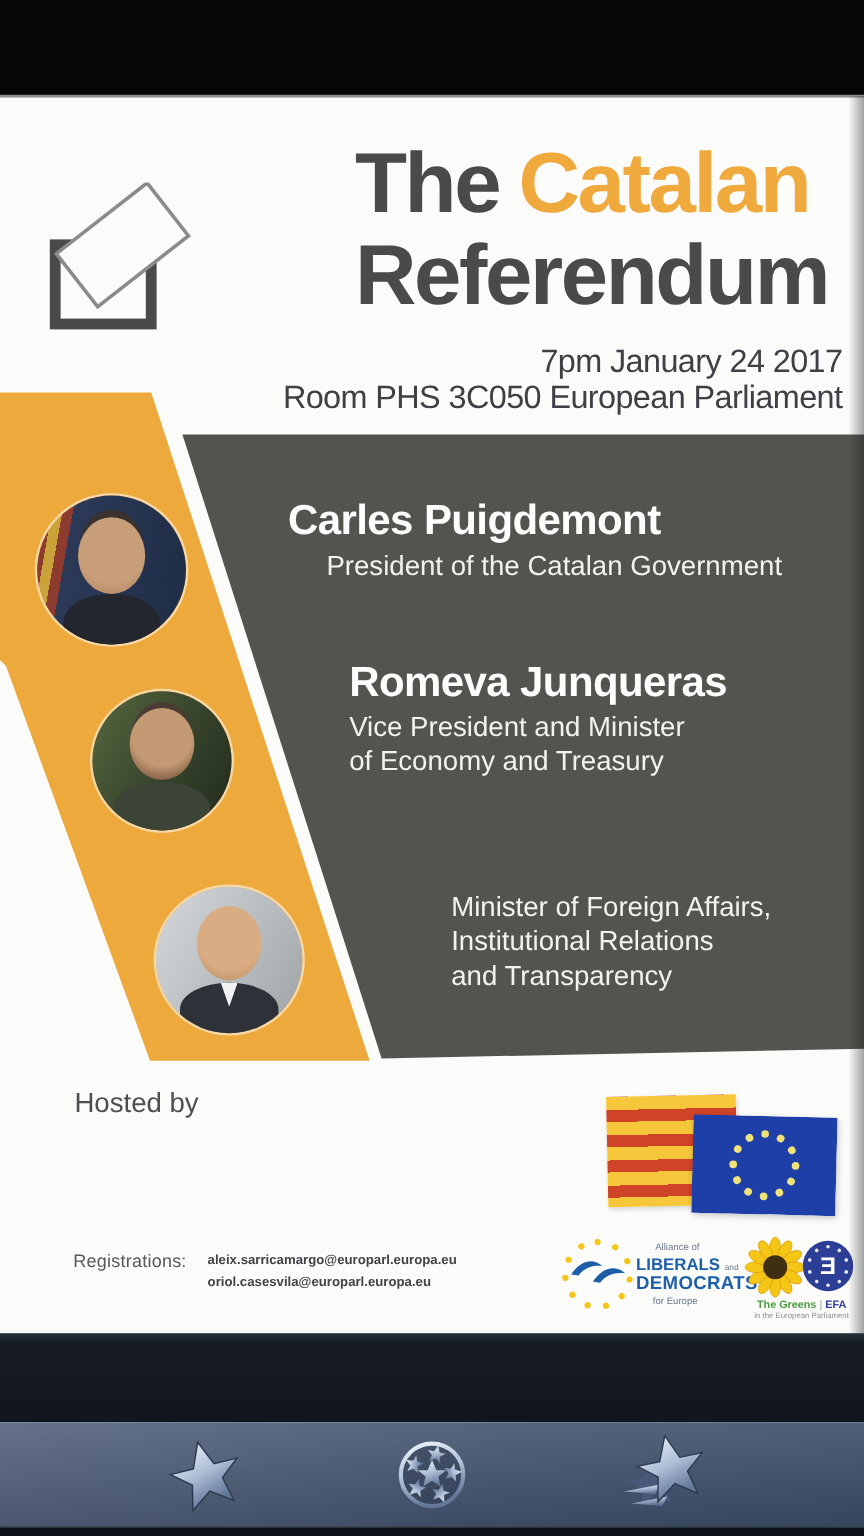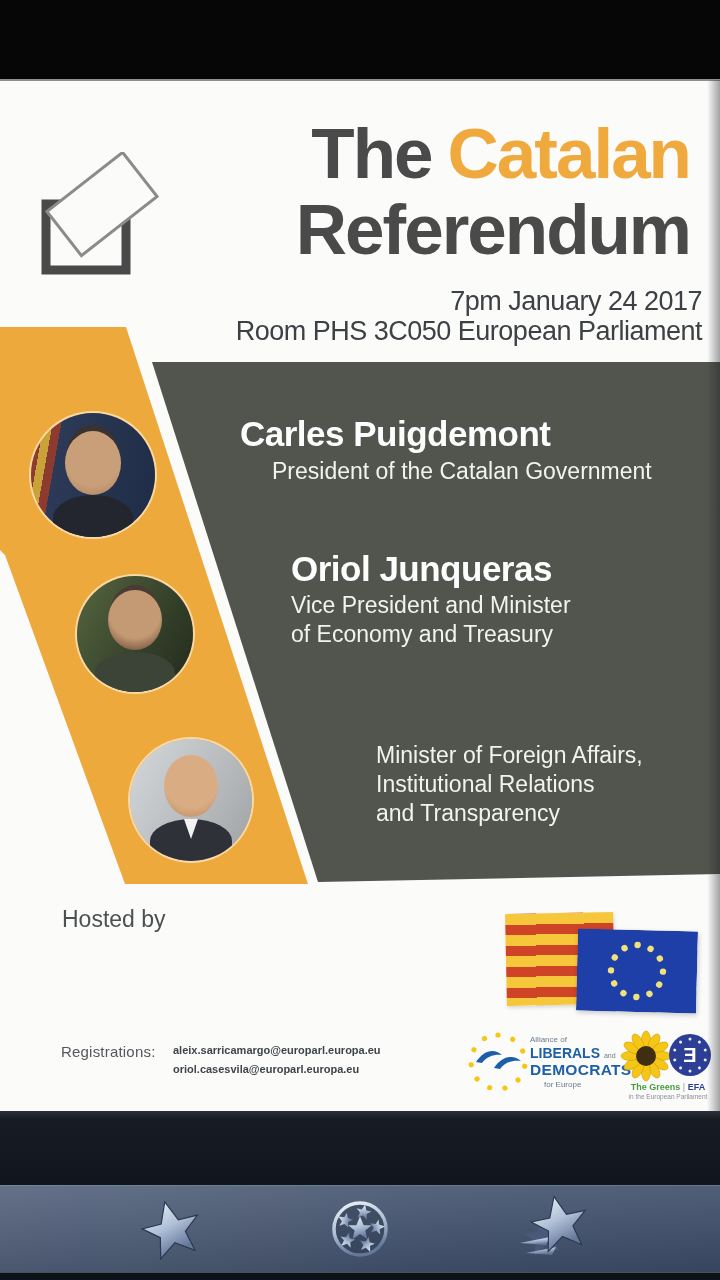--- a/index.html
+++ b/index.html
@@ -10,21 +10,21 @@
   
   #top-bar{left:0;top:0;width:720px;height:79px;background:#060606;border-bottom:2px solid #8d8f8f;}
 
   
   #shapes{left:0;top:0;}
 
   
   #ballot{left:36px;top:152px;}
 
   
-  #title{right:30px;top:116px;text-align:right;font-weight:bold;
+  #title{right:30px;top:116px;text-align:left;font-weight:bold;
     font-size:71px;line-height:76px;letter-spacing:-2px;color:#4a4a4a;}
   #title .t-dark{margin-right:16px;}
   #title .t-accent{color:#efa93c;}
 
   
   #event-info{right:18px;top:286px;text-align:right;color:#3d4145;
     font-size:27px;line-height:30px;letter-spacing:-0.5px;}
 
   
   .photo{border-radius:50%;overflow:hidden;box-shadow:0 0 0 2px rgba(255,255,255,.55);}
@@ -62,21 +62,21 @@
   
   #flag-cat{left:506px;top:913px;width:108px;height:92px;transform:rotate(-1.2deg);
     background:repeating-linear-gradient(180deg,#f6c73b 0 11px,#cf4327 11px 21px);
     box-shadow:1px 2px 4px rgba(0,0,0,.15);}
   #flag-eu{left:577px;top:930px;width:120px;height:82px;transform:rotate(1.4deg);
     box-shadow:1px 2px 5px rgba(0,0,0,.2);}
 
   
   #alde{left:468px;top:1028px;width:160px;height:72px;}
   #alde-text{left:62px;top:8px;color:#1d5fa9;line-height:1;}
-  #alde-l1{font-size:8px;color:#6b7b8c;}
+  #alde-l1{font-size:8px;color:#6b7b8c;margin-left:16px;}
   #alde-l2{font-size:14px;font-weight:bold;margin-top:2px;}
   #alde-l2 small{font-size:7px;color:#6b7b8c;font-weight:normal;}
   #alde-l3{font-size:15.5px;font-weight:bold;margin-top:2px;letter-spacing:0.3px;}
   #alde-l4{font-size:8px;color:#6b7b8c;margin-top:3px;margin-left:14px;}
   #greens{left:618px;top:1030px;width:100px;height:70px;text-align:center;}
   #greens-text{position:absolute;left:-8px;top:52px;width:116px;font-size:9px;font-weight:bold;}
   #greens-text .g{color:#4a9b3f;} #greens-text .d{color:#9aa0a6;font-weight:normal;} #greens-text .e{color:#2c3e96;margin-top:48px;}
   #greens-sub{position:absolute;left:-8px;top:63px;width:116px;font-size:6.5px;color:#8a8f96;}
 
   
@@ -135,21 +135,21 @@
   <div class="abs photo" id="photo3">
     <div class="head"></div>
     <div class="body"></div>
   </div>
 
   <div class="abs sp-name" id="sp1-name">Carles Puigdemont</div>
   <div class="abs sp-role" id="sp1-role">
     <div>President of the Catalan Government</div>
   </div>
 
-  <div class="abs sp-name" id="sp2-name">Oriol Junqueras</div>
+  <div class="abs sp-name" id="sp2-name">Romeva Junqueras</div>
   <div class="abs sp-role" id="sp2-role">
     <div>Vice President and Minister</div>
     <div>of Economy and Treasury</div>
   </div>
 
   <div class="abs sp-role" id="sp3-role">
     <div>Minister of Foreign Affairs,</div>
     <div>Institutional Relations</div>
     <div>and Transparency</div>
   </div>

